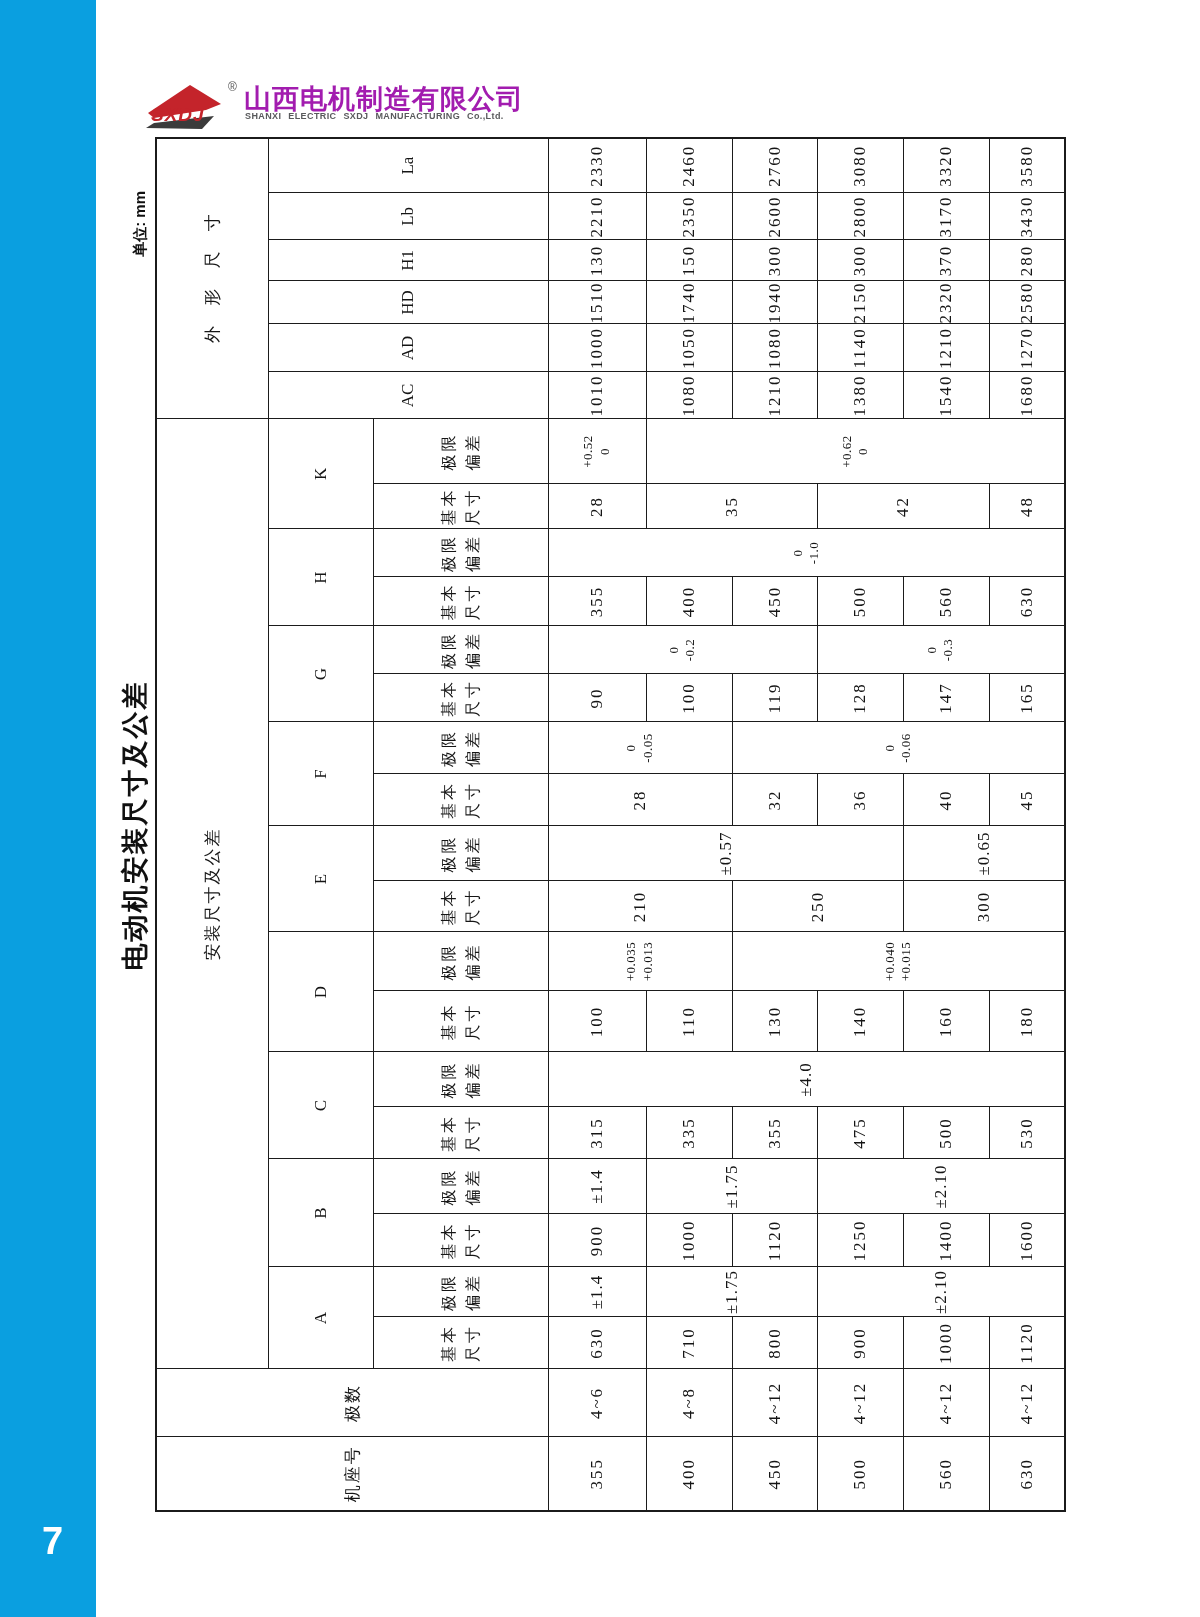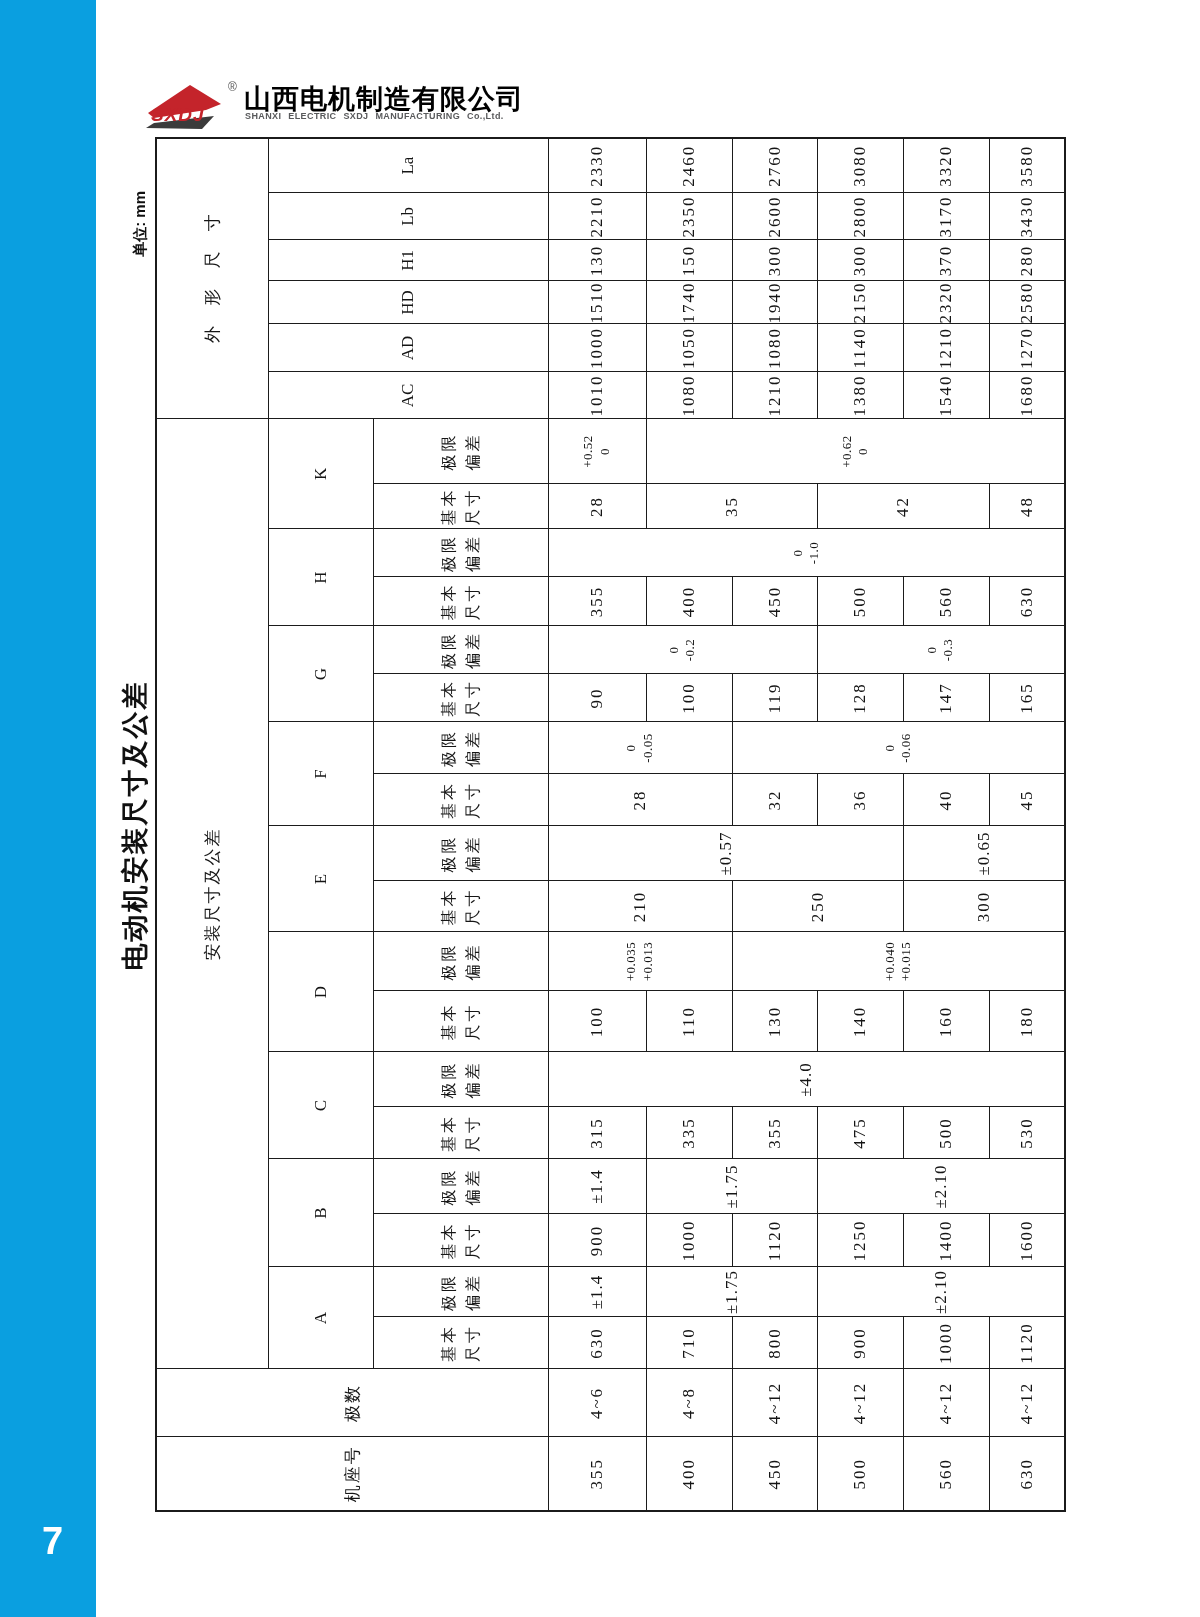--- a/index.html
+++ b/index.html
@@ -6,21 +6,21 @@
   body{width:1200px;height:1617px;position:relative;overflow:hidden;background:#fff;
        font-family:"Liberation Serif",serif;color:#151515;}
   .accent-bar{position:absolute;left:0;top:0;width:96px;height:1617px;background:#0a9fe0;}
   .page-number{position:absolute;left:42px;top:1520px;color:#fff;
        font:bold 38px "Liberation Sans",sans-serif;}
   
   .logo-wrap{position:absolute;left:140px;top:78px;height:52px;}
   .logo-mark{position:absolute;left:0;top:2px;}
   .reg-mark{position:absolute;left:88px;top:2px;font:12px "Liberation Sans",sans-serif;color:#555;}
   .company-cn{position:absolute;left:104px;top:3px;white-space:nowrap;
-       font:bold 27px "Liberation Sans",sans-serif;color:#000000;letter-spacing:1px;text-align:right;}
+       font:bold 27px "Liberation Sans",sans-serif;color:#a21caf;letter-spacing:1px;text-align:right;}
   .company-en{position:absolute;left:105px;top:33px;white-space:nowrap;
        font:bold 9px "Liberation Sans",sans-serif;color:#595a5c;letter-spacing:.4px;word-spacing:4px;}
   
   .rot-block{position:absolute;left:119px;top:1512px;width:1373px;height:945px;
        transform:rotate(-90deg);transform-origin:0 0;}
   .caption-strip{position:relative;height:36px;}
   .doc-title{position:absolute;left:0;right:0;bottom:2px;text-align:center;
        font:bold 27px "Liberation Sans",sans-serif;letter-spacing:2px;color:#101010;}
   .unit-label{position:absolute;right:52px;bottom:5px;
        font:bold 15px "Liberation Sans",sans-serif;color:#101010;}

